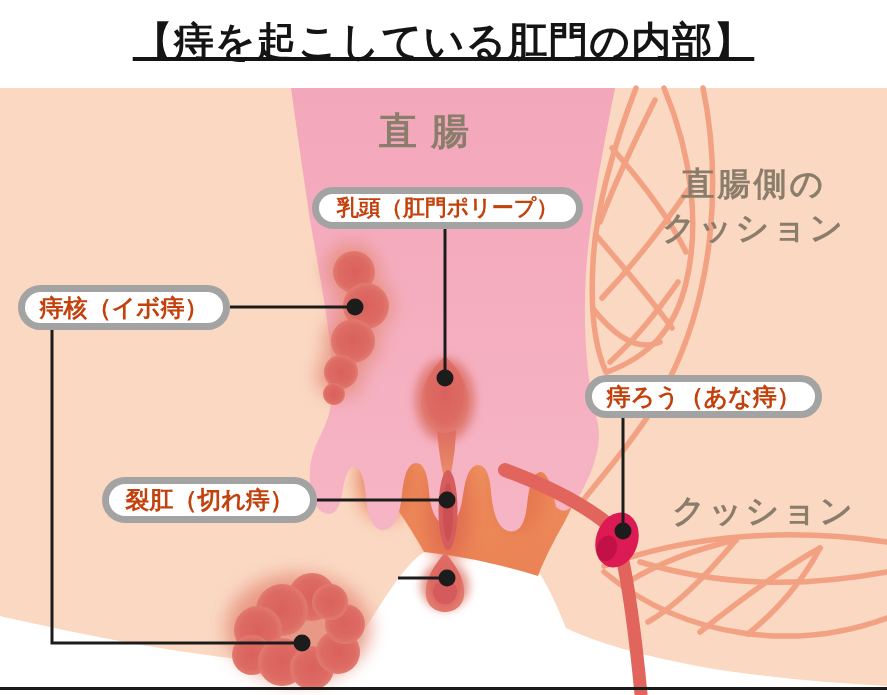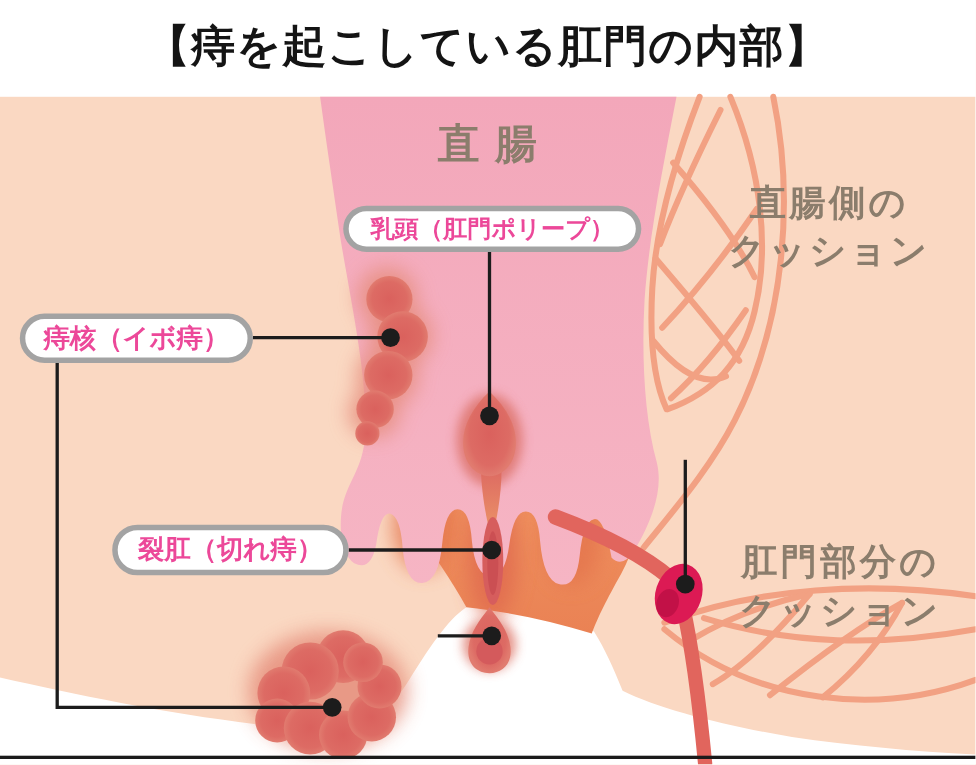--- a/index.html
+++ b/index.html
@@ -9,45 +9,46 @@
     background:#ffffff;
     overflow:hidden;
     font-family:"Liberation Sans","DejaVu Sans",sans-serif;
   }
   #anatomy-svg{position:absolute;left:0;top:0;width:887px;height:695px;}
   .page-title{
     position:absolute;left:0;top:14px;width:887px;
     text-align:center;
     font-size:40px;font-weight:700;color:#141414;
     letter-spacing:1px;
+    text-decoration:underline;
   }
   .pill{
     position:absolute;
     background:#ffffff;
-    border:5px solid #a3a3a3;
+    border:7px solid #a3a3a3;
     border-radius:999px;
     display:flex;align-items:center;justify-content:center;
-    font-weight:700;color:#ec4899;
+    font-weight:700;color:#c2410c;
     font-size:24px;line-height:1;
     white-space:nowrap;
     box-sizing:border-box;
     z-index:3;
   }
   #pill-papilla{left:312px;top:187px;width:271px;height:42px;font-size:22px;}
   #pill-hemorrhoid{left:18px;top:285px;width:212px;height:45px;}
   #pill-fissure{left:102px;top:477px;width:215px;height:46px;}
   #pill-skintag{left:82px;top:556px;width:316px;height:47px;font-size:23px;}
   #pill-fistula{left:585px;top:375px;width:237px;height:43px;}
   .region-text{
     position:absolute;
     color:#8b7d6c;font-weight:700;
     text-align:center;
     z-index:2;
   }
-  #rectum-label{left:353px;top:106px;width:180px;font-size:38px;letter-spacing:14px;text-indent:14px;}
+  #rectum-label{left:334px;top:106px;width:180px;font-size:38px;letter-spacing:14px;text-indent:14px;}
   .cushion-label{font-size:33px;letter-spacing:3px;line-height:1.34;}
   #rectal-cushion-label{left:638px;top:162px;width:232px;}
   #anal-cushion-label{left:648px;top:489px;width:232px;}
   .bottom-rule{
     position:absolute;left:0;top:687px;width:887px;height:3px;
     background:#1a1a1a;z-index:4;
   }
 </style>
 </head>
 <body>
@@ -244,22 +245,22 @@
   <div class="page-title">【痔を起こしている肛門の内部】</div>
 
   <div class="region-text" id="rectum-label">直腸</div>
 
   <div class="region-text cushion-label" id="rectal-cushion-label">
     <span style="display:block">直腸側の</span>
     <span style="display:block">クッション</span>
   </div>
 
   <div class="region-text cushion-label" id="anal-cushion-label">
-    <span style="display:block">肛門部分の</span>
     <span style="display:block">クッション</span>
   </div>
 
   <div class="pill" id="pill-papilla">乳頭（肛門ポリープ）</div>
   <div class="pill" id="pill-fissure">裂肛（切れ痔）</div>
   <div class="pill" id="pill-hemorrhoid">痔核（イボ痔）</div>
+  <div class="pill" id="pill-fistula">痔ろう（あな痔）</div>
 
   <div class="bottom-rule"></div>
 </div>
 
 </body></html>

